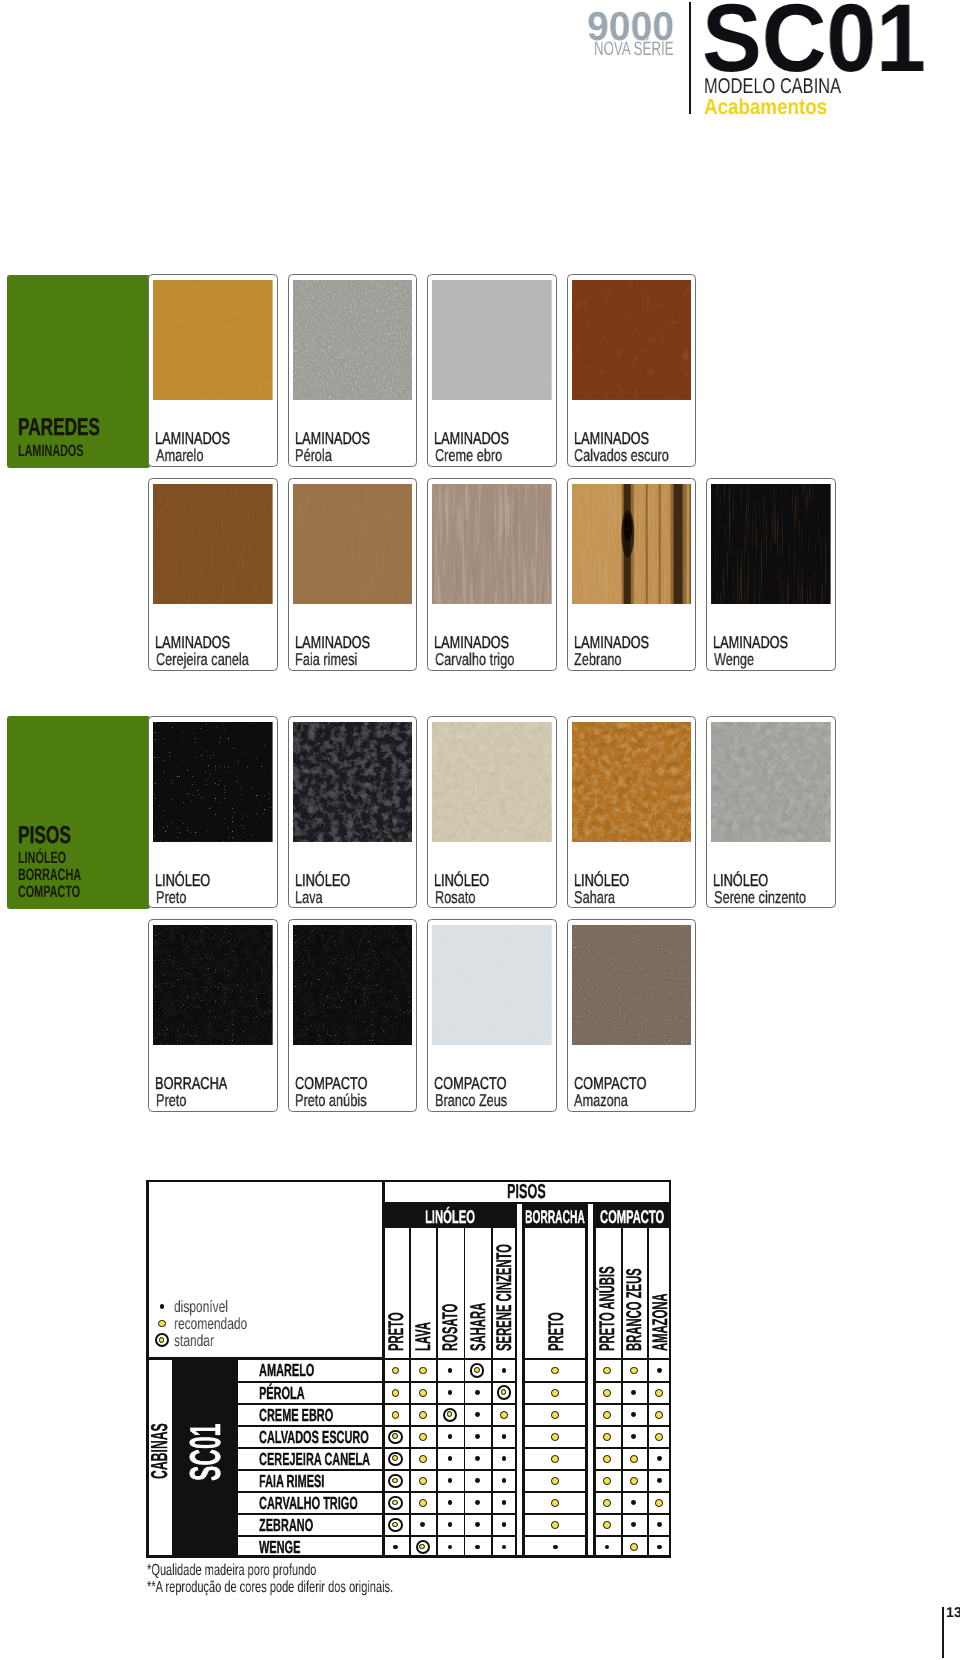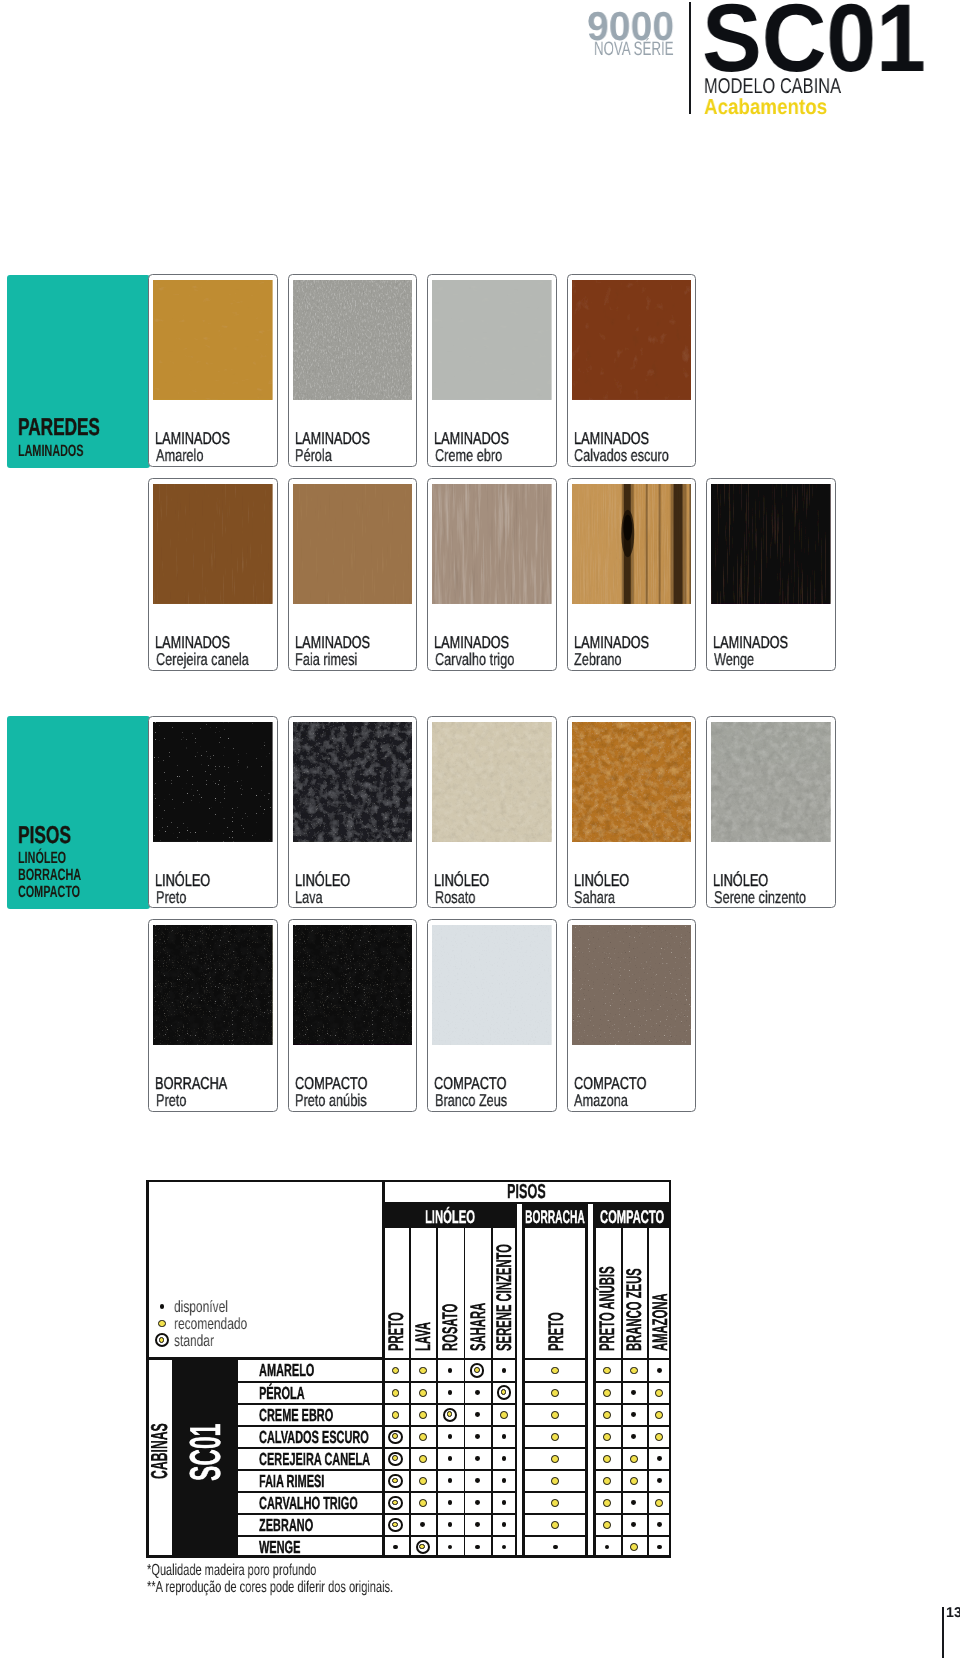--- a/index.html
+++ b/index.html
@@ -26,21 +26,21 @@
         background:#fff;box-sizing:border-box;overflow:hidden;}
   .card .sw{position:absolute;left:4.0px;top:5.1px;width:119.5px;height:119.9px;display:block;}
   .card .fam,.card .nm{position:absolute;line-height:1;white-space:nowrap;
         transform-origin:0 0;font-size:17.1px;}
   .card .fam{font-weight:normal;color:#111316;
         -webkit-text-stroke:0.38px #111316;}
   .card .nm{font-weight:normal;color:#232629;
         -webkit-text-stroke:0.28px #232629;}
 
   
-  .tag{position:absolute;width:143px;border-radius:3px;background:#14b8a6;box-sizing:border-box;}
+  .tag{position:absolute;width:143px;border-radius:3px;background:#4d7c0f;box-sizing:border-box;}
   .tag .tt,.tag .ts{position:absolute;white-space:nowrap;line-height:1;transform-origin:0 0;}
   .tag .tt{font-weight:bold;color:#17150f;-webkit-text-stroke:0.42px #17150f;}
   .tag .ts{font-weight:bold;color:#1a180f;}
 
   
   .mx{position:absolute;font-size:11px;}
   .mx .ln{position:absolute;background:#111;}
   .mx .blk{position:absolute;background:#111;}
   .mx .vtxt{position:absolute;transform-origin:0 0;white-space:nowrap;line-height:1;
         font-weight:bold;}

